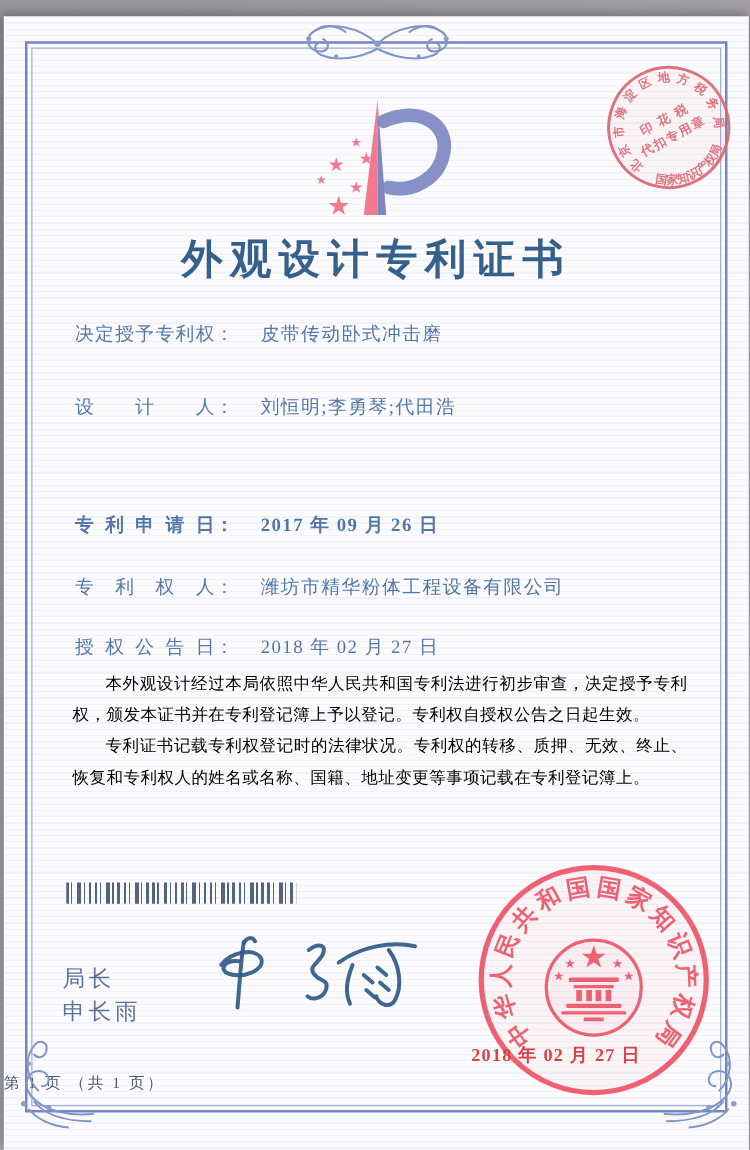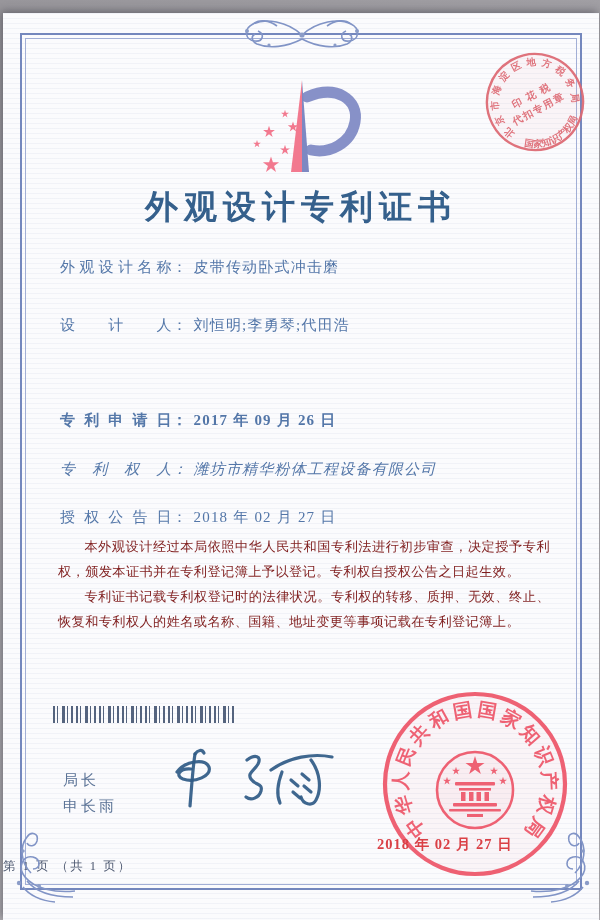--- a/index.html
+++ b/index.html
@@ -32,41 +32,41 @@
   }
   
   .title{
     left:0;right:0;top:172px;text-align:center;
     font-size:33px;font-weight:bold;color:#35608c;letter-spacing:6px;
   }
   
   .row{left:57px;font-size:15px;color:#5578a9;letter-spacing:.5px;white-space:nowrap;}
   .fl{display:inline-block;width:112px;text-align:justify;text-align-last:justify;vertical-align:bottom;}
   .colon{margin:0 2px 0 0;}
-  .fv{margin-left:4px;letter-spacing:1.2px;color:#5376a8;}
-  .r1{top:245px;}.r2{top:303px;}.r3{top:349px;}.r4{top:398px;font-weight:bold;}.r5{top:447px;font-style:italic;}.r6{top:495px;}
+  .fv{margin-left:19px;letter-spacing:1.2px;color:#5376a8;}
+  .r1{top:245px;}.r2{top:303px;}.r3{top:349px;}.r4{top:398px;font-weight:bold;}.r5{top:447px;}.r6{top:495px;}
   
   .body-text{
     left:55px;width:492px;top:521px;
-    font-size:13.2px;line-height:25px;color:#7f1d1d;text-align:justify;letter-spacing:.4px;
+    font-size:13.2px;line-height:25px;color:#000000;text-align:justify;letter-spacing:.4px;
   }
   .body-text p{margin:0;text-indent:2em;}
   
   .barcode{
     left:50px;top:693px;width:184px;height:17px;opacity:.88;
     background:repeating-linear-gradient(90deg,
       #3e4f6d 0 2px,transparent 2px 4px,
       #3e4f6d 4px 5px,transparent 5px 9px,
       #3e4f6d 9px 12px,transparent 12px 14px,
       #3e4f6d 14px 15px,transparent 15px 18px,
       #3e4f6d 18px 20px,transparent 20px 23px);
   }
   
-  .signer{left:60px;font-family:"Liberation Sans","DejaVu Sans",sans-serif;
-    font-size:15px;color:#5b7396;letter-spacing:3px;}
+  .signer{left:47px;font-family:"Liberation Sans","DejaVu Sans",sans-serif;
+    font-size:18px;color:#5b7396;letter-spacing:3px;}
   .st{top:758px;}.sn{top:784px;}
   .sig-svg{left:140px;top:727px;}
   .sig-svg path{stroke:#2f5a86;stroke-width:3.2;fill:none;stroke-linecap:round;opacity:.92;}
   
   .seal-main{left:372px;top:671px;}
   .seal-main circle{stroke:#ee6173;fill:rgba(243,120,135,.05);}
   .seal-main text{fill:#ee6173;font-weight:bold;font-family:"Liberation Serif","DejaVu Serif",serif;}
   .seal-main .em{fill:#ee6173;stroke:none;}
   .tax-stamp{left:470px;top:27px;transform:rotate(-28deg);opacity:.92;}
   .tax-stamp circle{stroke:#dd6872;fill:rgba(235,120,130,.05);}
@@ -148,21 +148,21 @@
         <text transform="rotate(156 62 62) translate(62 17) rotate(180)" text-anchor="middle" font-size="9.5">权</text>
         <text transform="rotate(144 62 62) translate(62 17) rotate(180)" text-anchor="middle" font-size="9.5">局</text>
       </g>
     <text class="tax-center" x="62" y="58">印 花 税</text>
     <text class="tax-center" x="62" y="73">代扣专用章</text>
   </svg>
 
   <div class="abs title">外观设计专利证书</div>
 
   <div class="abs row r1">
-    <span class="fl">外观设计名称</span><span class="colon">：</span><span class="fv">皮带传动卧式冲击磨</span>
+    <span class="fl">决定授予专利权</span><span class="colon">：</span><span class="fv">皮带传动卧式冲击磨</span>
   </div>
   <div class="abs row r2">
     <span class="fl">设计人</span><span class="colon">：</span><span class="fv">刘恒明;李勇琴;代田浩</span>
   </div>
   <div class="abs row r4">
     <span class="fl">专利申请日</span><span class="colon">：</span><span class="fv">2017 年 09 月 26 日</span>
   </div>
   <div class="abs row r5">
     <span class="fl">专利权人</span><span class="colon">：</span><span class="fv">潍坊市精华粉体工程设备有限公司</span>
   </div>

